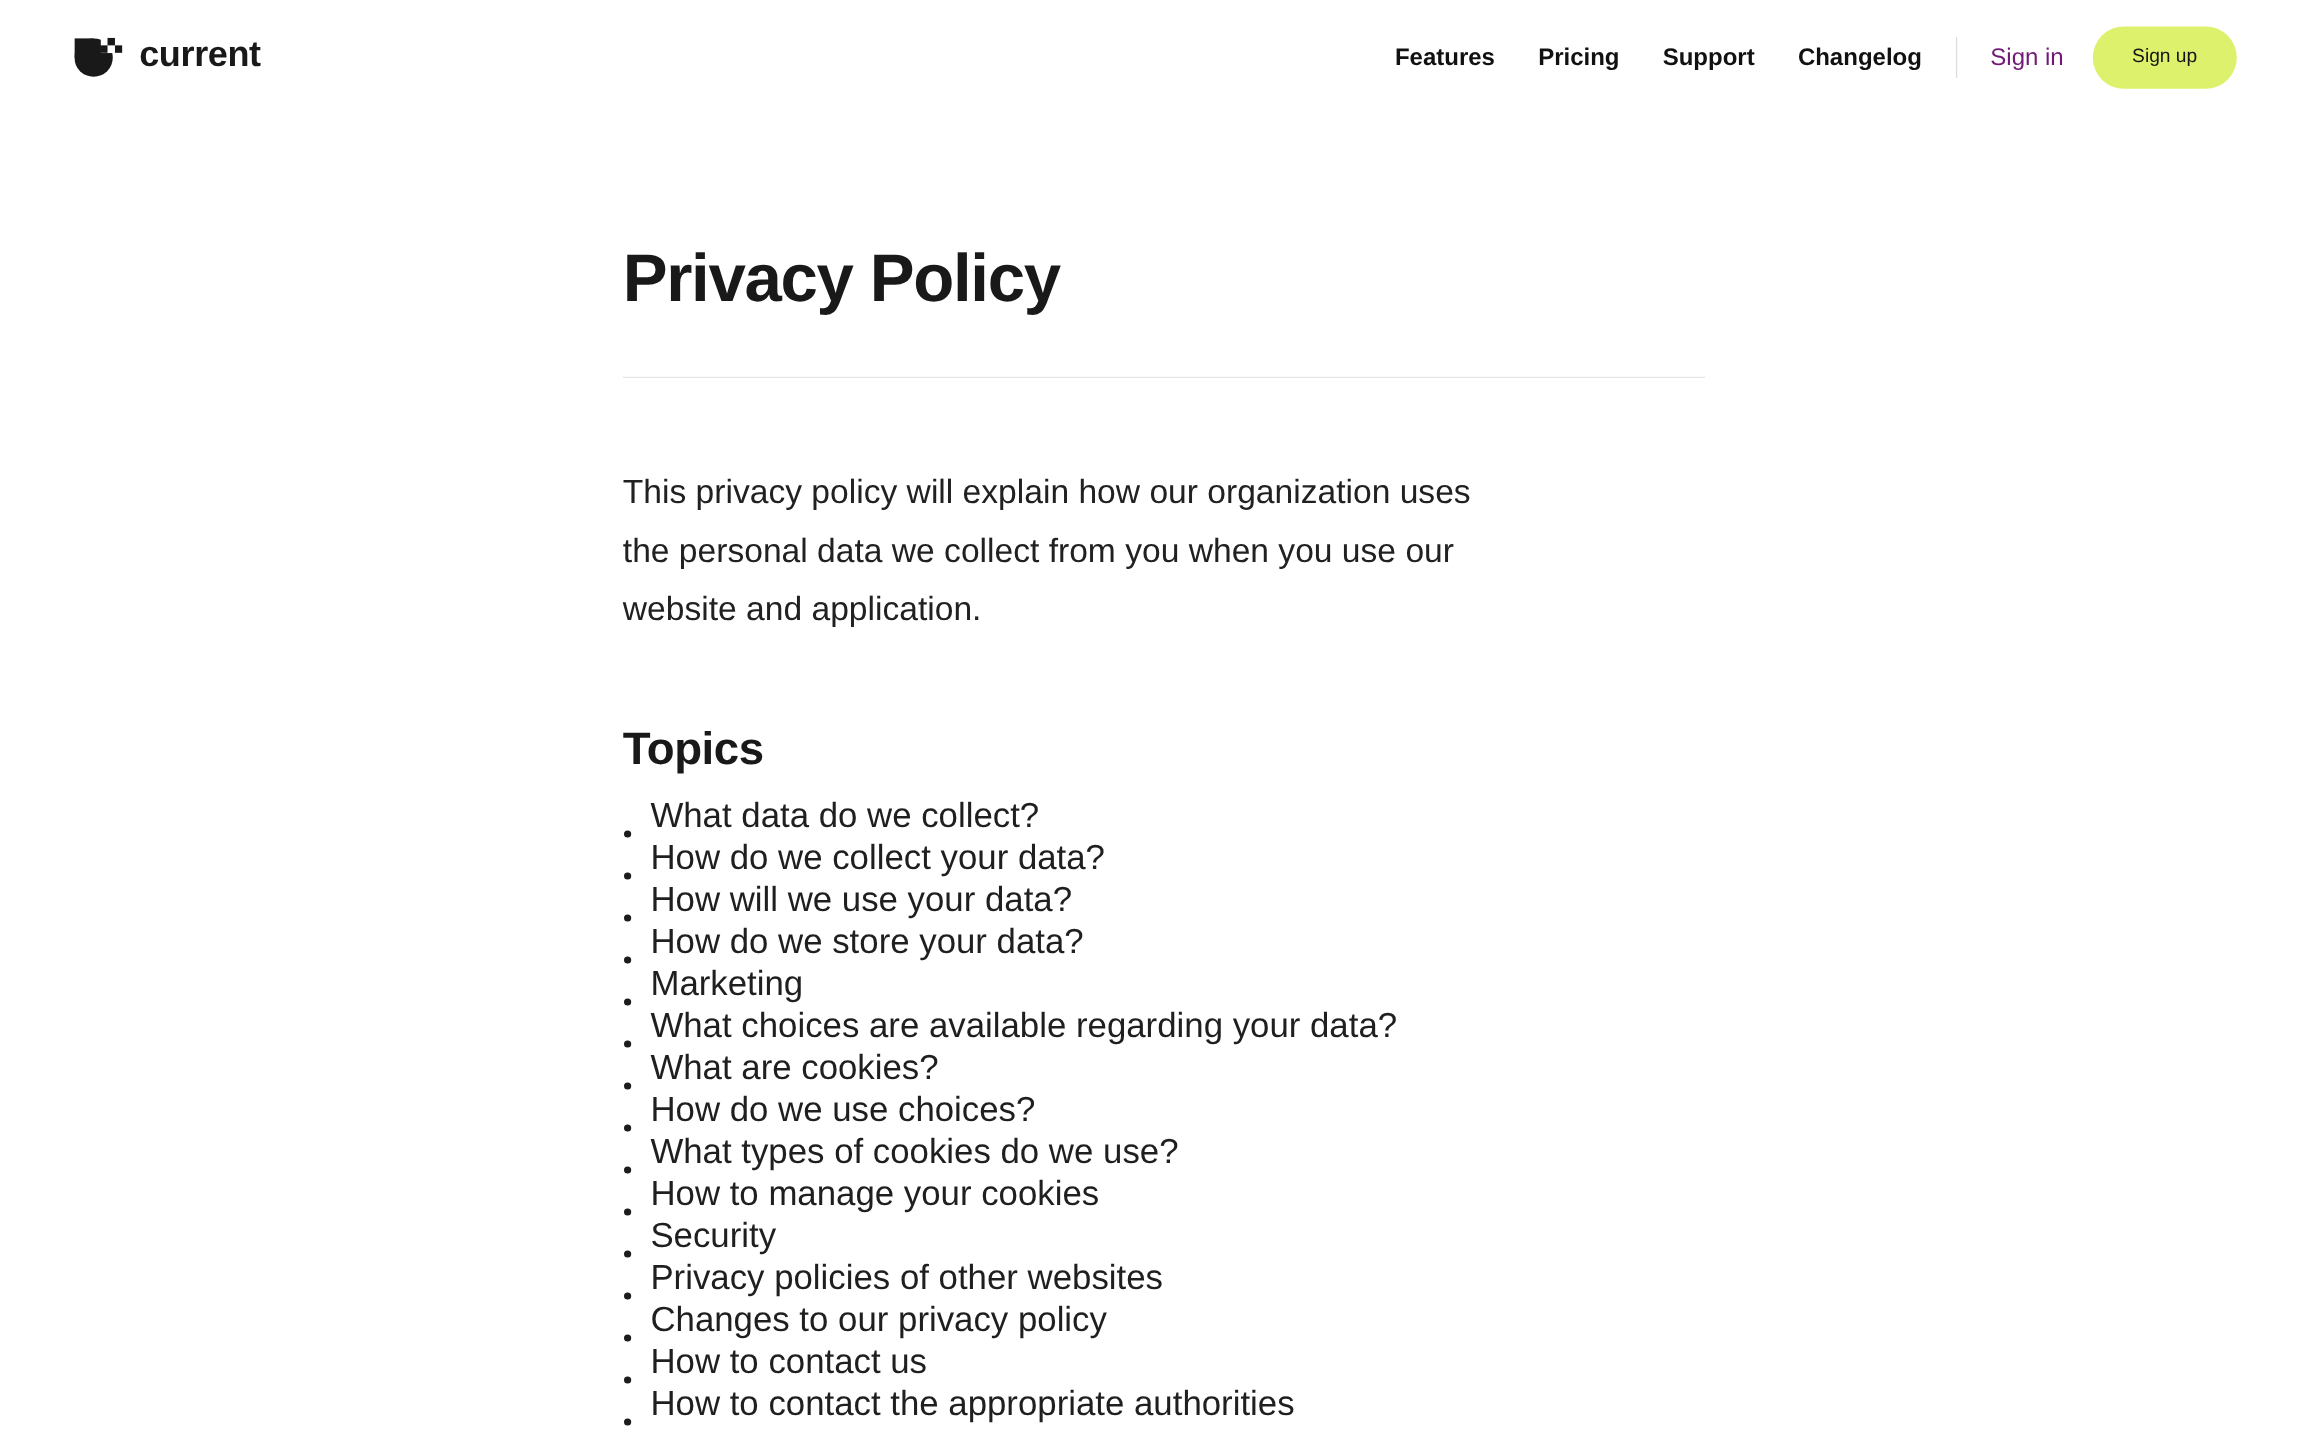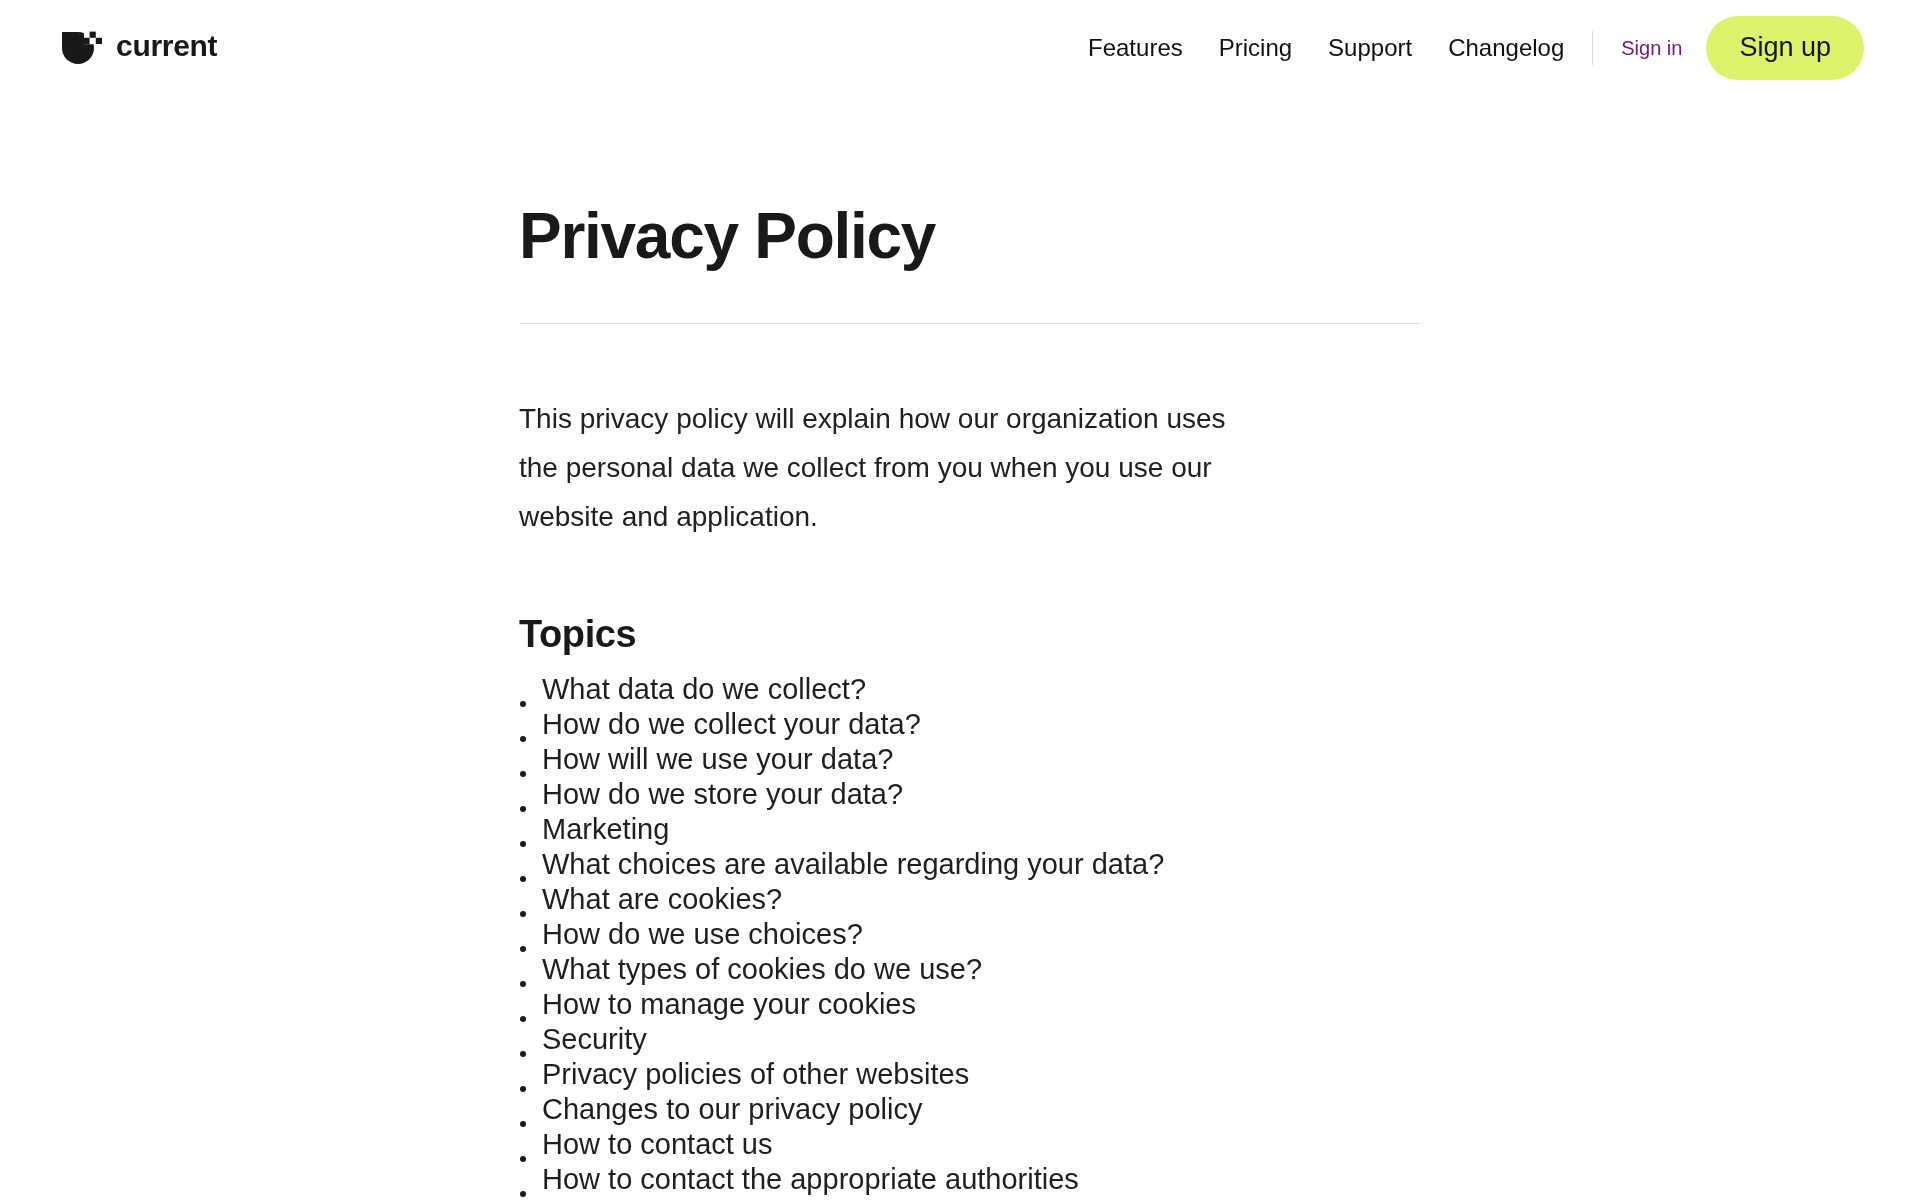--- a/index.html
+++ b/index.html
@@ -40,58 +40,59 @@
     display: flex;
     align-items: center;
   }
   .nav-links {
     display: flex;
     align-items: center;
     gap: 36px;
     margin-right: 28px;
   }
   .nav-link {
-    font-size: 24px;
+    font-size: 20px;
     color: #111111;
     cursor: pointer;
     white-space: nowrap;
+    font-weight: bold;
   }
   .nav-sep {
     width: 1px;
     height: 34px;
     background: #dcdcdc;
     margin-right: 28px;
   }
   .signin {
     font-size: 20px;
     color: #701a75;
     cursor: pointer;
     margin-right: 24px;
     white-space: nowrap;
   }
   .signup {
     border: none;
     font-family: inherit;
-    font-size: 27px;
+    font-size: 16px;
     color: #151515;
     border-radius: 999px;
     padding: 17px 33px;
     cursor: pointer;
     line-height: 1.1;
   }
 
   
   .content {
     width: 902px;
     margin-left: 519px;
     padding-top: 106px;
   }
   .page-title {
     margin: 0;
-    font-size: 64px;
+    font-size: 56px;
     font-weight: 700;
     letter-spacing: -0.02em;
     line-height: 1.08;
     color: #191919;
   }
   .rule {
     border: none;
     border-top: 1px solid #e4e4e4;
     margin: 52px 0 0 0;
   }

